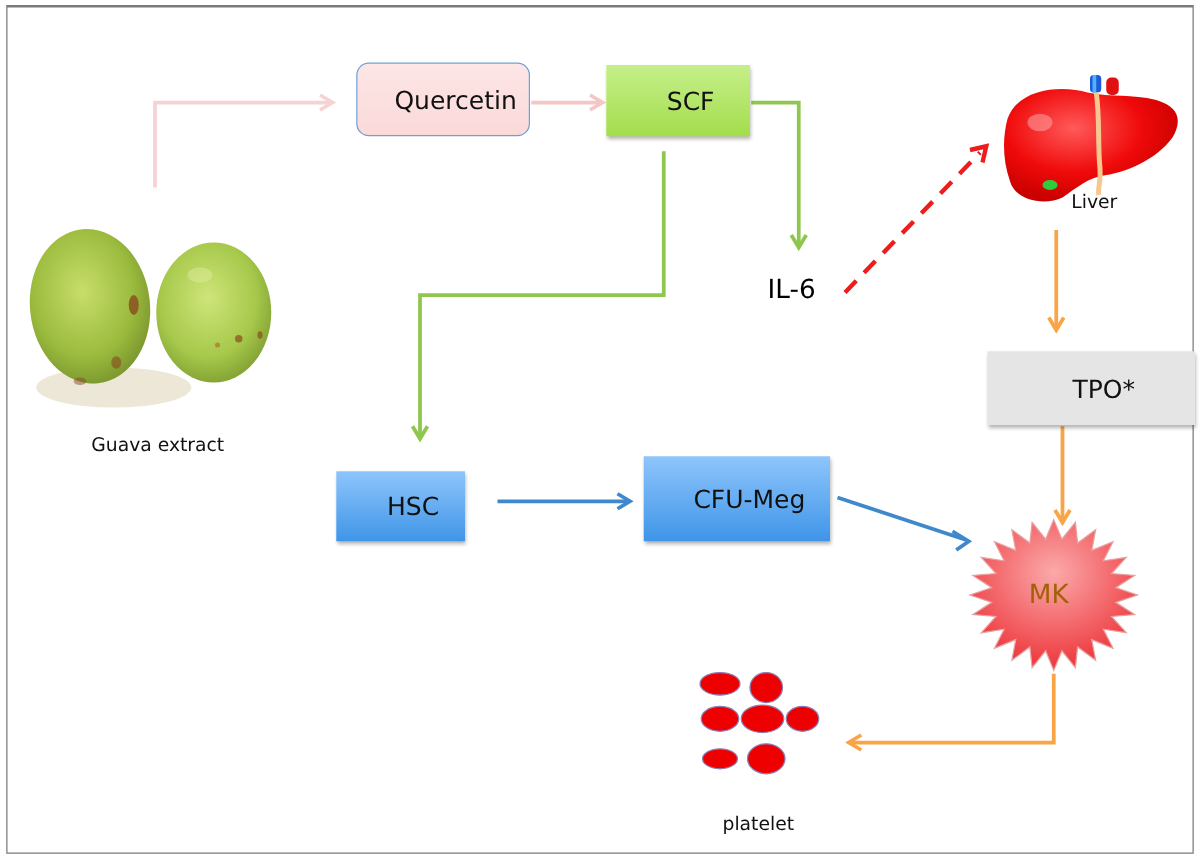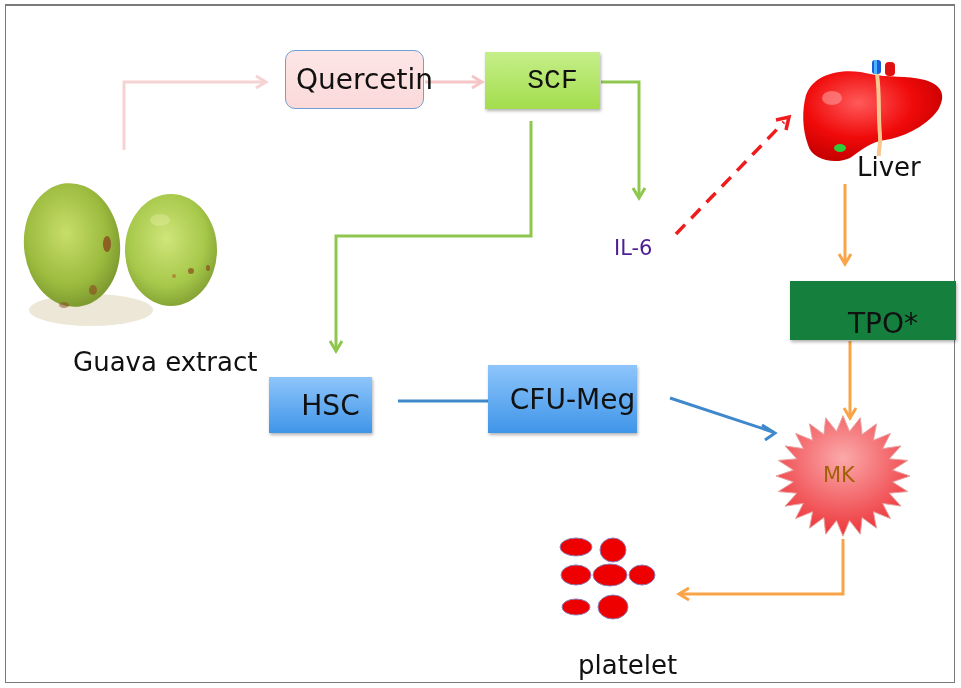--- a/index.html
+++ b/index.html
@@ -2,37 +2,37 @@
 <html><head>
 <meta charset="utf-8">
 <style>
   html, body { margin: 0; padding: 0; background: #ffffff; }
   body { width: 961px; height: 688px; position: relative; overflow: hidden;
          font-family: "DejaVu Sans", "Liberation Sans", sans-serif; }
   .frame { position: absolute; left: 5px; top: 4px; width: 950px; height: 679px;
            border: 1px solid #7a7a7a; border-top-width: 2px; box-sizing: border-box; }
   svg.canvas { position: absolute; left: 0; top: 0; }
   .node { position: absolute; display: flex; align-items: center; justify-content: center;
-          color: #111; font-size: 28px; box-sizing: border-box; padding-left: 20px; }
+          color: #111; font-size: 20px; box-sizing: border-box; padding-left: 20px; }
   .quercetin { left: 285px; top: 50px; width: 139px; height: 59px;
                background: linear-gradient(#fde6e6, #fbd9d9);
                border: 1.5px solid #6f9fd6; border-radius: 10px; }
   .scf { left: 485px; top: 52px; width: 115px; height: 57px;
          background: linear-gradient(#c5ef8a, #a4dd4d);
-         box-shadow: 1px 2px 3px rgba(0,0,0,0.3); font-family: Liberation Mono, monospace; }
+         box-shadow: 1px 2px 3px rgba(0,0,0,0.3); }
   .hsc { left: 269px; top: 377px; width: 103px; height: 56px;
          background: linear-gradient(#8ec5fb, #3f95e8);
          box-shadow: 1px 2px 3px rgba(0,0,0,0.3); }
-  .cfu { left: 488px; top: 365px; width: 149px; height: 68px;
+  .cfu { left: 515px; top: 365px; width: 149px; height: 68px;
          background: linear-gradient(#8ec5fb, #3f95e8);
          box-shadow: 1px 2px 3px rgba(0,0,0,0.3); }
   .tpo { left: 790px; top: 281px; width: 166px; height: 59px;
-         background: #15803d; box-shadow: 1px 2px 3px rgba(0,0,0,0.3); align-items: flex-end; }
-  .label { position: absolute; font-size: 26px; color: #111; white-space: nowrap; }
-  .il6 { left: 614px; top: 236px; color: #4c1d95; font-size: 21px; }
+         background: #e5e5e5; box-shadow: 1px 2px 3px rgba(0,0,0,0.3); }
+  .label { position: absolute; font-size: 15px; color: #111; white-space: nowrap; }
+  .il6 { left: 614px; top: 219px; color: #000000; font-size: 21px; }
   .liver-label { left: 857px; top: 152px; }
   .guava-label { left: 53px; top: 347px; margin-left: 20px; }
   .platelet-label { left: 578px; top: 650px; }
   .mk-label { position: absolute; left: 823px; top: 463px; font-size: 21px; color: #a16207; }
 </style>
 </head>
 <body>
 
 <div class="frame"></div>
 

